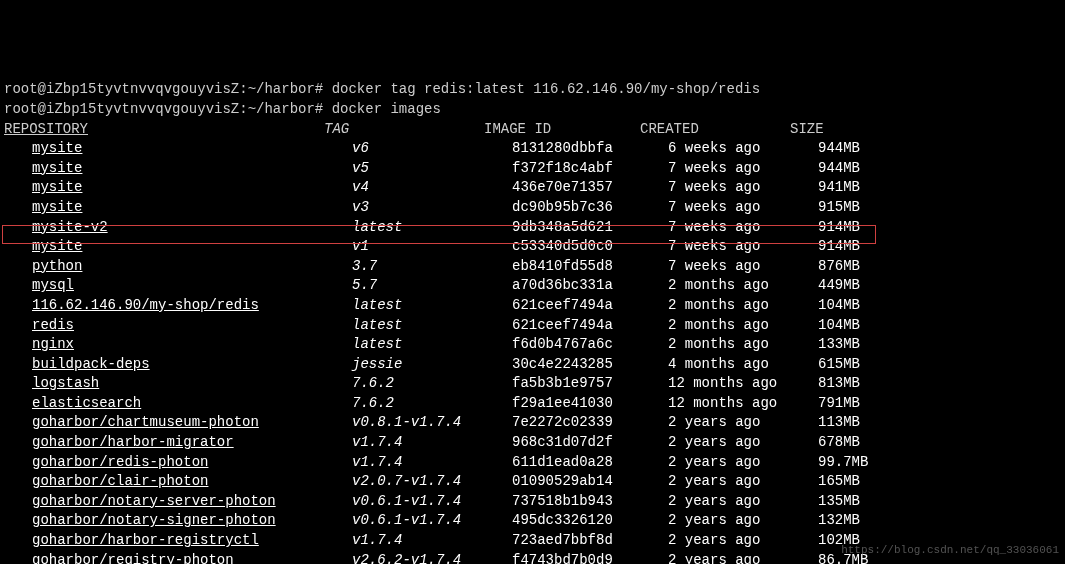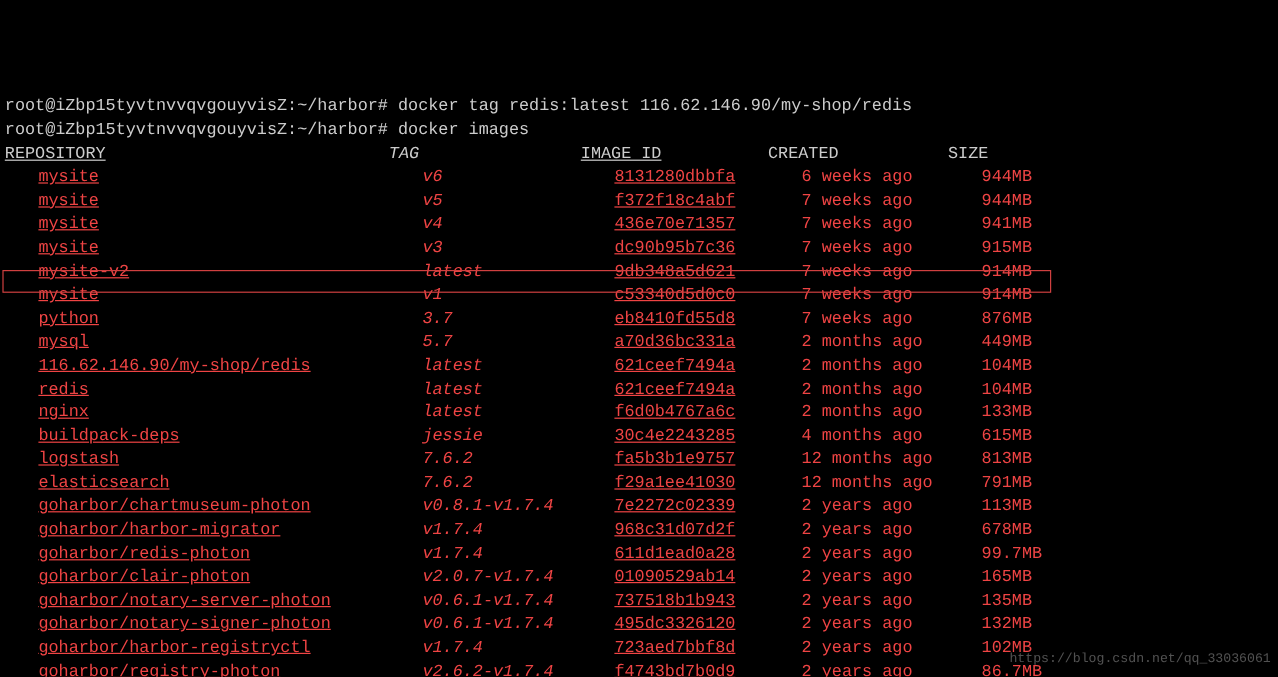--- a/index.html
+++ b/index.html
@@ -12,38 +12,38 @@
       white-space: pre;
       padding: 2px 4px;
       overflow: hidden;
       width: 1065px;
       height: 564px;
       position: relative;
     }
     .line { display: block; }
     .prompt-user { color: #ccc; }
     .header-row { color: #ccc; }
-    .row { color: #ef4444; padding-left: 28px; }
+    .row { color: #ffffff; padding-left: 28px; }
     .highlight-box {
       border: 1px solid #d04040;
       position: absolute;
       pointer-events: none;
     }
     .watermark {
       position: absolute;
       right: 6px;
       bottom: 6px;
       color: #888;
       opacity: 0.6;
       font-size: 11px;
       font-family: Liberation Mono, monospace;
     }
     .col-repo { display: inline-block; width: 320px; text-decoration: underline; }
     .col-tag { display: inline-block; width: 160px; font-style: italic; }
-    .col-imageid { display: inline-block; width: 156px; text-decoration: underline; }
+    .col-imageid { display: inline-block; width: 156px; }
     .col-created { display: inline-block; width: 150px; }
     .col-size { display: inline-block; }
   </style>
 </head>
 <body>
 
 
 
 <div id="terminal"><div class="line"><span class="prompt-user">root@iZbp15tyvtnvvqvgouyvisZ:~/harbor# </span><span>docker tag redis:latest 116.62.146.90/my-shop/redis</span></div><div class="line"><span class="prompt-user">root@iZbp15tyvtnvvqvgouyvisZ:~/harbor# </span><span>docker images</span></div><div class="line header-row"><span class="col-repo">REPOSITORY</span><span class="col-tag">TAG</span><span class="col-imageid">IMAGE ID</span><span class="col-created">CREATED</span><span class="col-size">SIZE</span></div><div class="line row"><span class="col-repo">mysite</span><span class="col-tag">v6</span><span class="col-imageid">8131280dbbfa</span><span class="col-created">6 weeks ago</span><span class="col-size">944MB</span></div><div class="line row"><span class="col-repo">mysite</span><span class="col-tag">v5</span><span class="col-imageid">f372f18c4abf</span><span class="col-created">7 weeks ago</span><span class="col-size">944MB</span></div><div class="line row"><span class="col-repo">mysite</span><span class="col-tag">v4</span><span class="col-imageid">436e70e71357</span><span class="col-created">7 weeks ago</span><span class="col-size">941MB</span></div><div class="line row"><span class="col-repo">mysite</span><span class="col-tag">v3</span><span class="col-imageid">dc90b95b7c36</span><span class="col-created">7 weeks ago</span><span class="col-size">915MB</span></div><div class="line row"><span class="col-repo">mysite-v2</span><span class="col-tag">latest</span><span class="col-imageid">9db348a5d621</span><span class="col-created">7 weeks ago</span><span class="col-size">914MB</span></div><div class="line row"><span class="col-repo">mysite</span><span class="col-tag">v1</span><span class="col-imageid">c53340d5d0c0</span><span class="col-created">7 weeks ago</span><span class="col-size">914MB</span></div><div class="line row"><span class="col-repo">python</span><span class="col-tag">3.7</span><span class="col-imageid">eb8410fd55d8</span><span class="col-created">7 weeks ago</span><span class="col-size">876MB</span></div><div class="line row"><span class="col-repo">mysql</span><span class="col-tag">5.7</span><span class="col-imageid">a70d36bc331a</span><span class="col-created">2 months ago</span><span class="col-size">449MB</span></div><div class="line row"><span class="col-repo">116.62.146.90/my-shop/redis</span><span class="col-tag">latest</span><span class="col-imageid">621ceef7494a</span><span class="col-created">2 months ago</span><span class="col-size">104MB</span></div><div class="line row"><span class="col-repo">redis</span><span class="col-tag">latest</span><span class="col-imageid">621ceef7494a</span><span class="col-created">2 months ago</span><span class="col-size">104MB</span></div><div class="line row"><span class="col-repo">nginx</span><span class="col-tag">latest</span><span class="col-imageid">f6d0b4767a6c</span><span class="col-created">2 months ago</span><span class="col-size">133MB</span></div><div class="line row"><span class="col-repo">buildpack-deps</span><span class="col-tag">jessie</span><span class="col-imageid">30c4e2243285</span><span class="col-created">4 months ago</span><span class="col-size">615MB</span></div><div class="line row"><span class="col-repo">logstash</span><span class="col-tag">7.6.2</span><span class="col-imageid">fa5b3b1e9757</span><span class="col-created">12 months ago</span><span class="col-size">813MB</span></div><div class="line row"><span class="col-repo">elasticsearch</span><span class="col-tag">7.6.2</span><span class="col-imageid">f29a1ee41030</span><span class="col-created">12 months ago</span><span class="col-size">791MB</span></div><div class="line row"><span class="col-repo">goharbor/chartmuseum-photon</span><span class="col-tag">v0.8.1-v1.7.4</span><span class="col-imageid">7e2272c02339</span><span class="col-created">2 years ago</span><span class="col-size">113MB</span></div><div class="line row"><span class="col-repo">goharbor/harbor-migrator</span><span class="col-tag">v1.7.4</span><span class="col-imageid">968c31d07d2f</span><span class="col-created">2 years ago</span><span class="col-size">678MB</span></div><div class="line row"><span class="col-repo">goharbor/redis-photon</span><span class="col-tag">v1.7.4</span><span class="col-imageid">611d1ead0a28</span><span class="col-created">2 years ago</span><span class="col-size">99.7MB</span></div><div class="line row"><span class="col-repo">goharbor/clair-photon</span><span class="col-tag">v2.0.7-v1.7.4</span><span class="col-imageid">01090529ab14</span><span class="col-created">2 years ago</span><span class="col-size">165MB</span></div><div class="line row"><span class="col-repo">goharbor/notary-server-photon</span><span class="col-tag">v0.6.1-v1.7.4</span><span class="col-imageid">737518b1b943</span><span class="col-created">2 years ago</span><span class="col-size">135MB</span></div><div class="line row"><span class="col-repo">goharbor/notary-signer-photon</span><span class="col-tag">v0.6.1-v1.7.4</span><span class="col-imageid">495dc3326120</span><span class="col-created">2 years ago</span><span class="col-size">132MB</span></div><div class="line row"><span class="col-repo">goharbor/harbor-registryctl</span><span class="col-tag">v1.7.4</span><span class="col-imageid">723aed7bbf8d</span><span class="col-created">2 years ago</span><span class="col-size">102MB</span></div><div class="line row"><span class="col-repo">goharbor/registry-photon</span><span class="col-tag">v2.6.2-v1.7.4</span><span class="col-imageid">f4743bd7b0d9</span><span class="col-created">2 years ago</span><span class="col-size">86.7MB</span></div></div>
 <div class="highlight-box" style="top: 225px; left: 2px; width: 874px; height: 19px;"></div>

